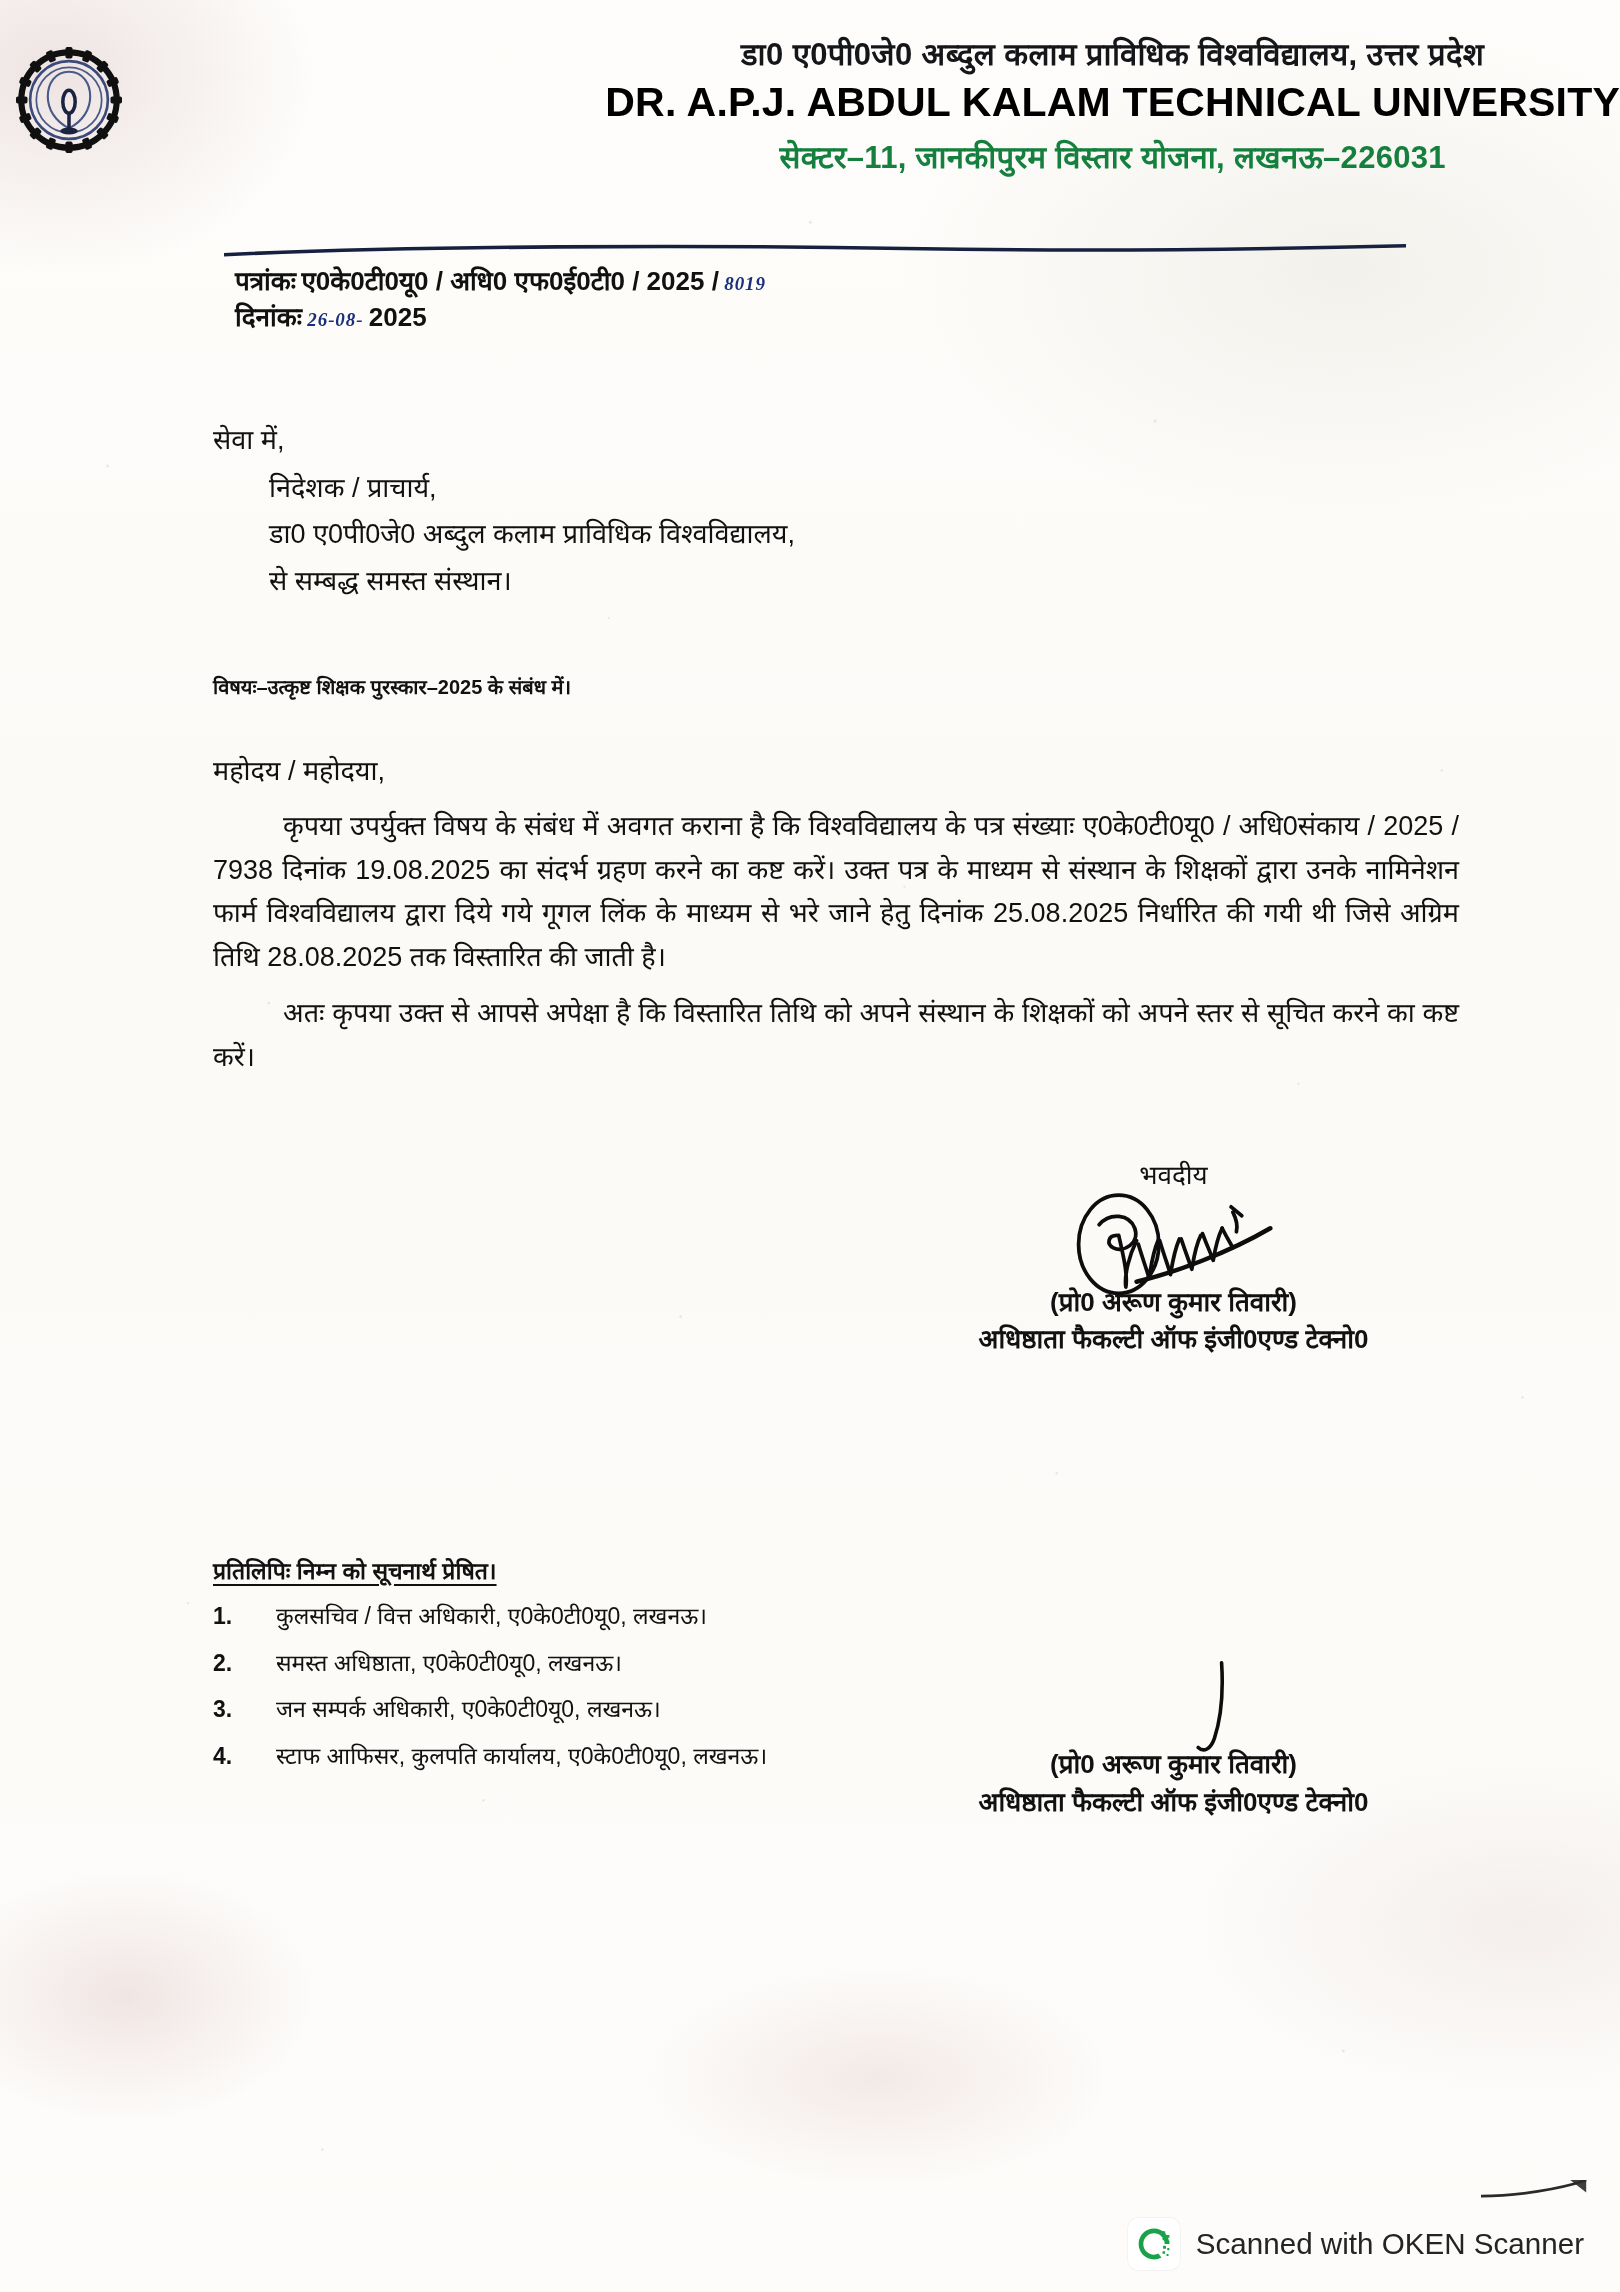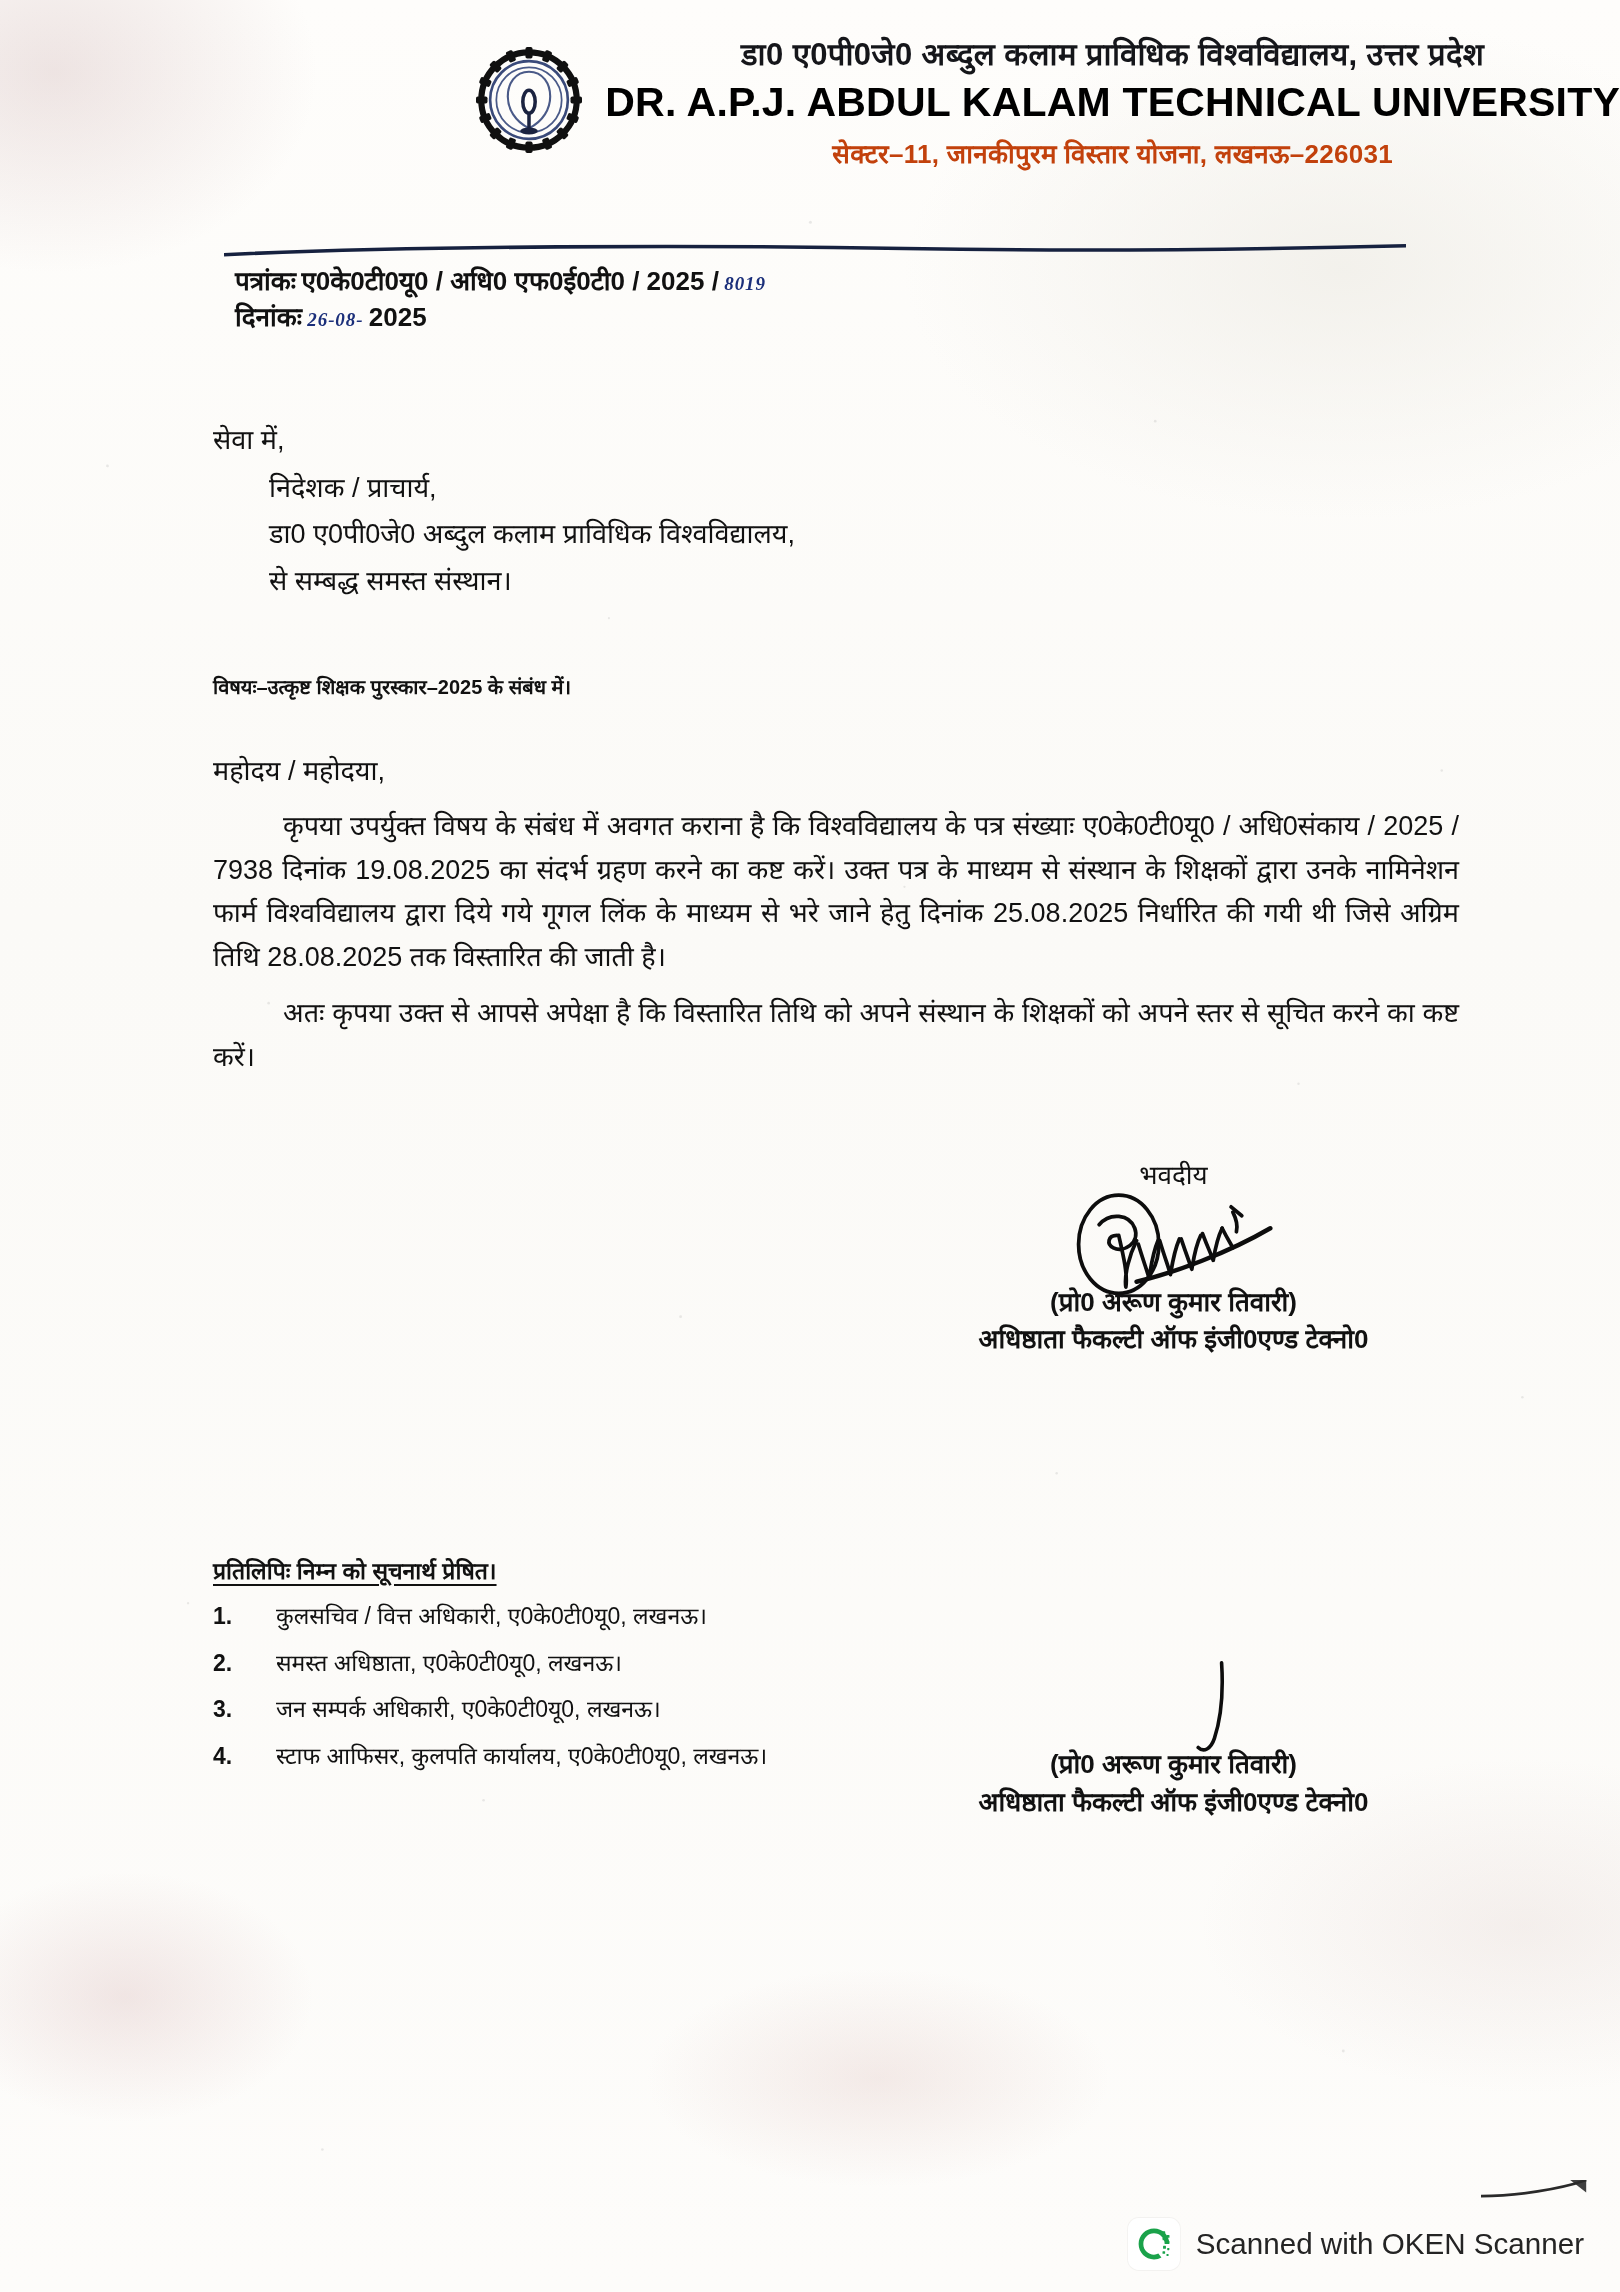--- a/index.html
+++ b/index.html
@@ -35,21 +35,21 @@
     opacity: .5;
     pointer-events: none;
   }
 
   
   .letterhead {
     position: absolute;
     left: 16px; right: 0; top: 36px;
     display: flex;
     align-items: flex-start;
-    justify-content: flex-end;
+    justify-content: space-between;
   }
   .emblem {
     width: 106px; height: 106px;
     margin-top: 10.7px;
     margin-right: 23px;
     flex: 0 0 auto;
   }
   .head-text { text-align: center; }
   .head-hi {
     font-size: 31px;
@@ -60,25 +60,25 @@
   }
   .head-en {
     font-size: 41px;
     font-weight: 800;
     letter-spacing: 0.2px;
     line-height: 1.18;
     margin-top: 3.6px;
     color: #000000;
   }
   .head-addr {
-    font-size: 26px;
+    font-size: 31px;
     font-weight: 600;
     letter-spacing: 0.3px;
     margin-top: 8px;
-    color: #c2410c;
+    color: #15803d;
   }
 
   
   .refline {
     position: absolute;
     left: 235px; right: 166px; top: 262px;
     display: flex;
     align-items: baseline;
     justify-content: space-between;
     font-size: 26px;

